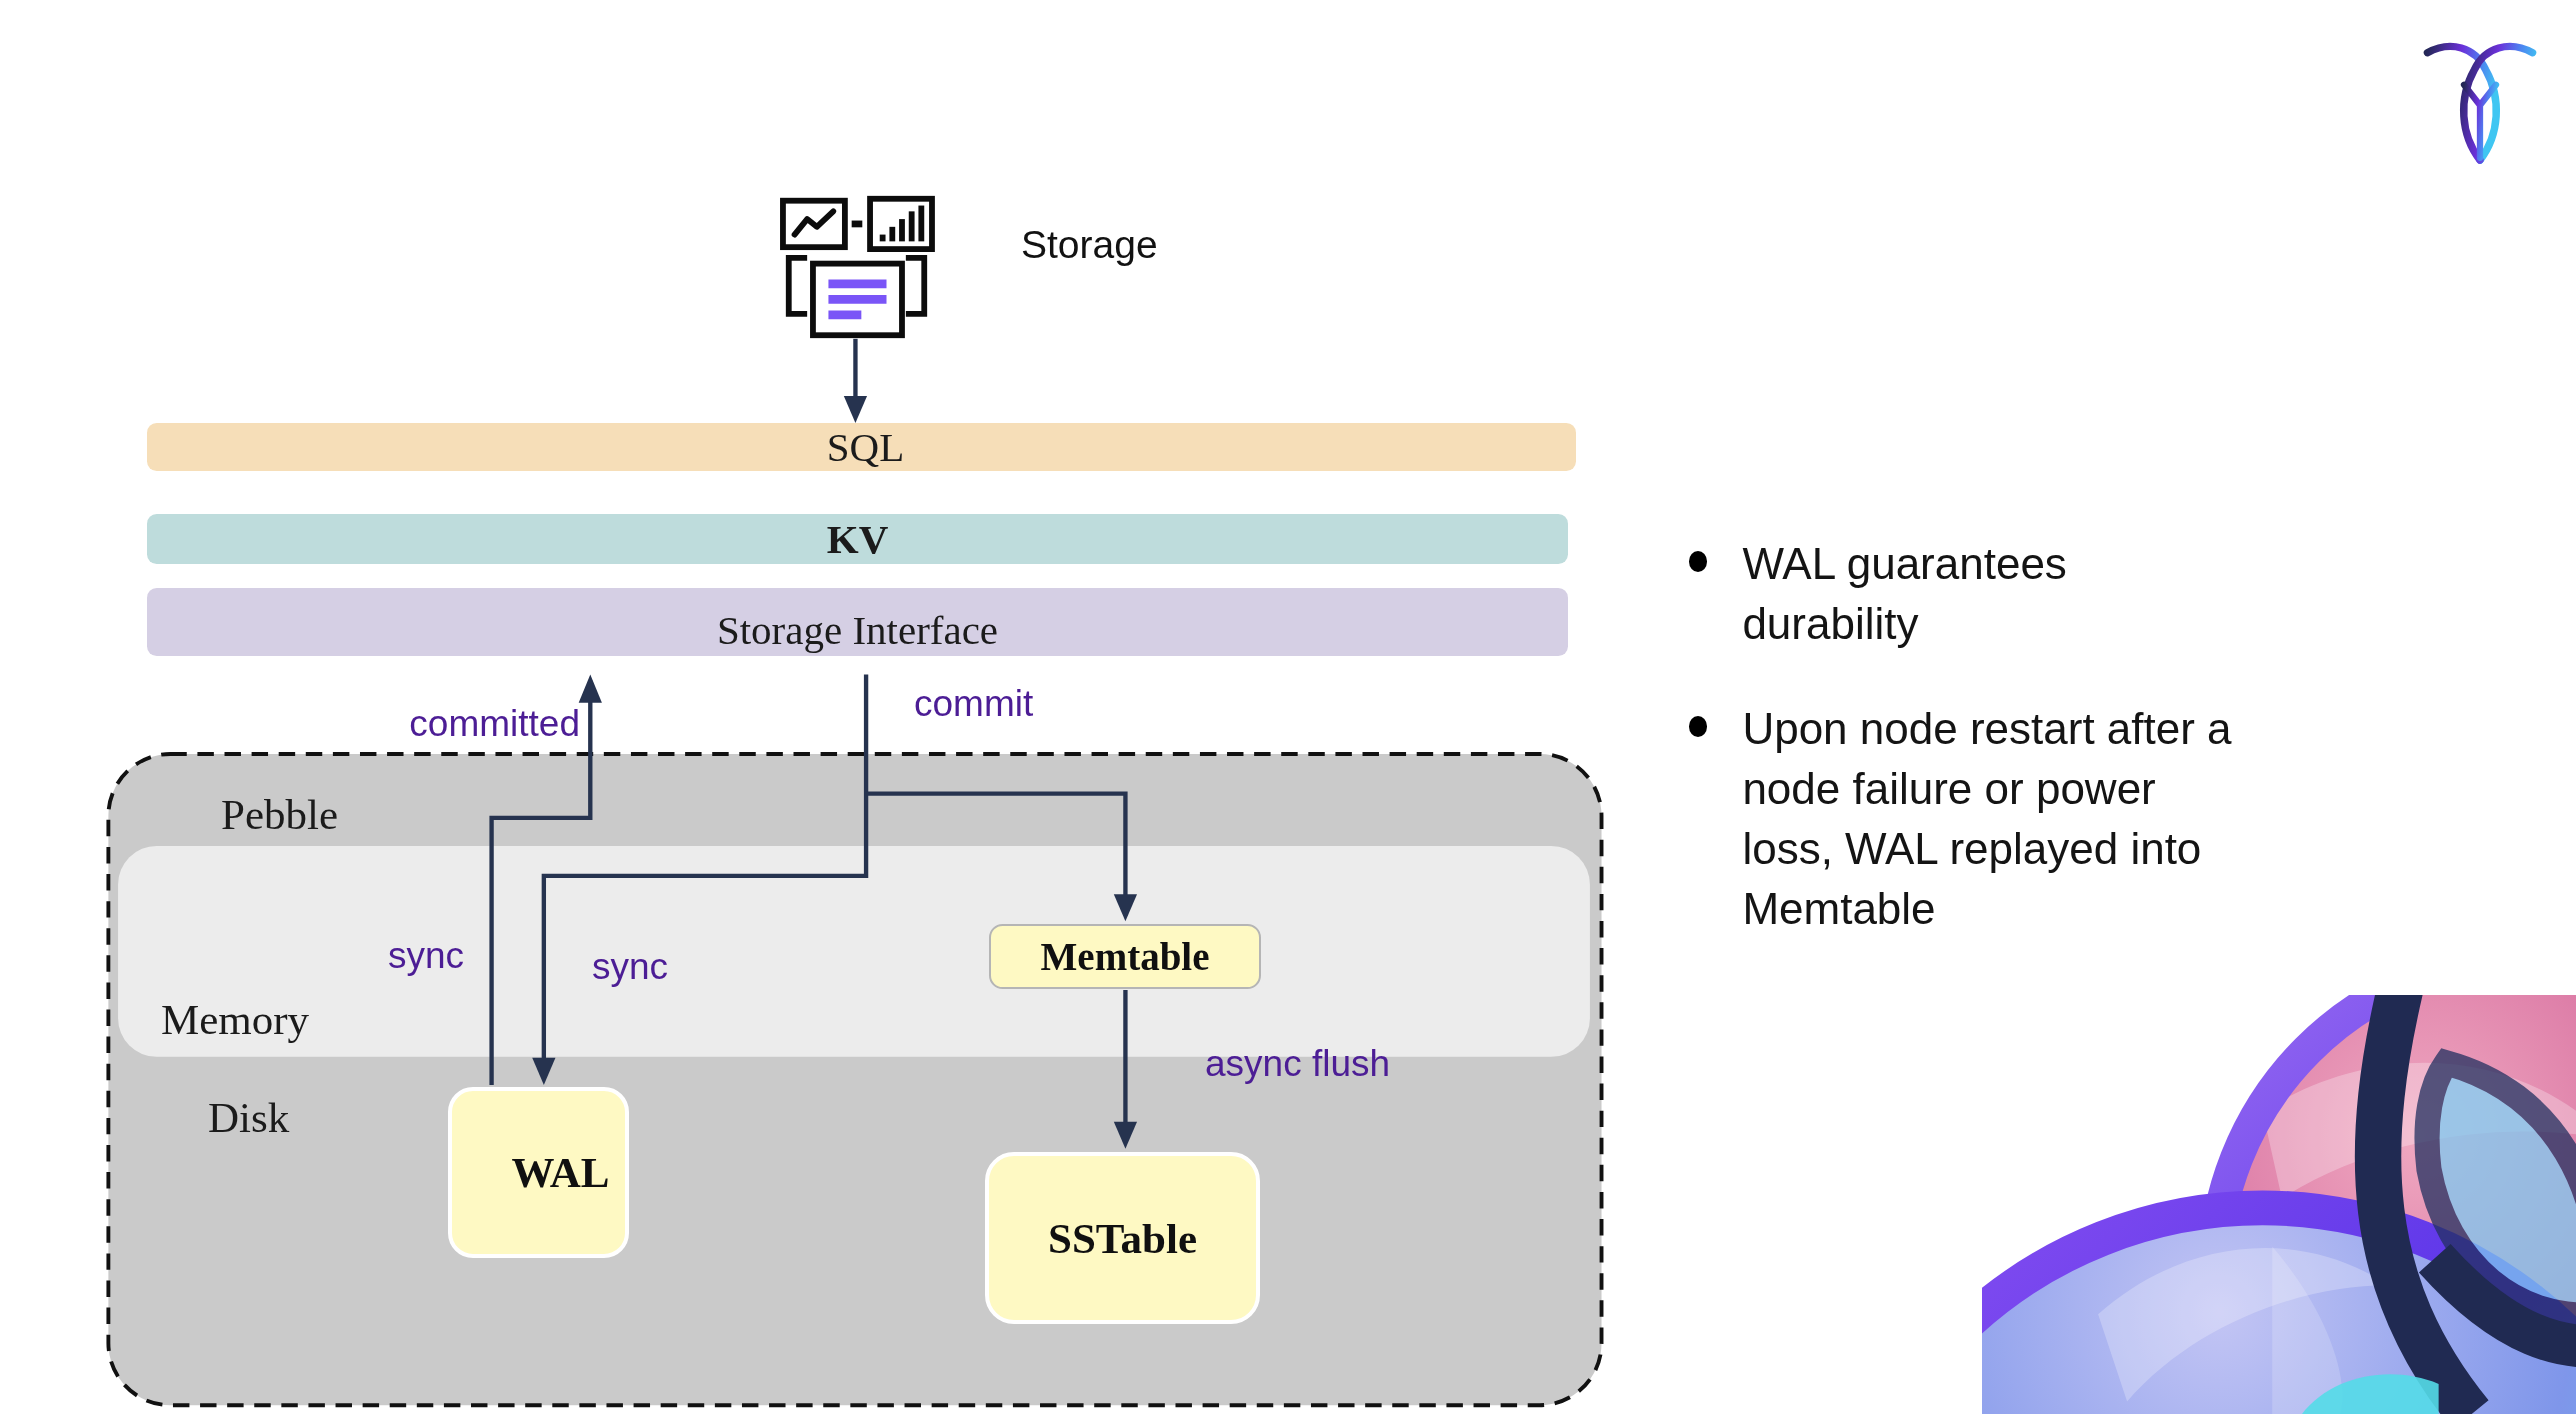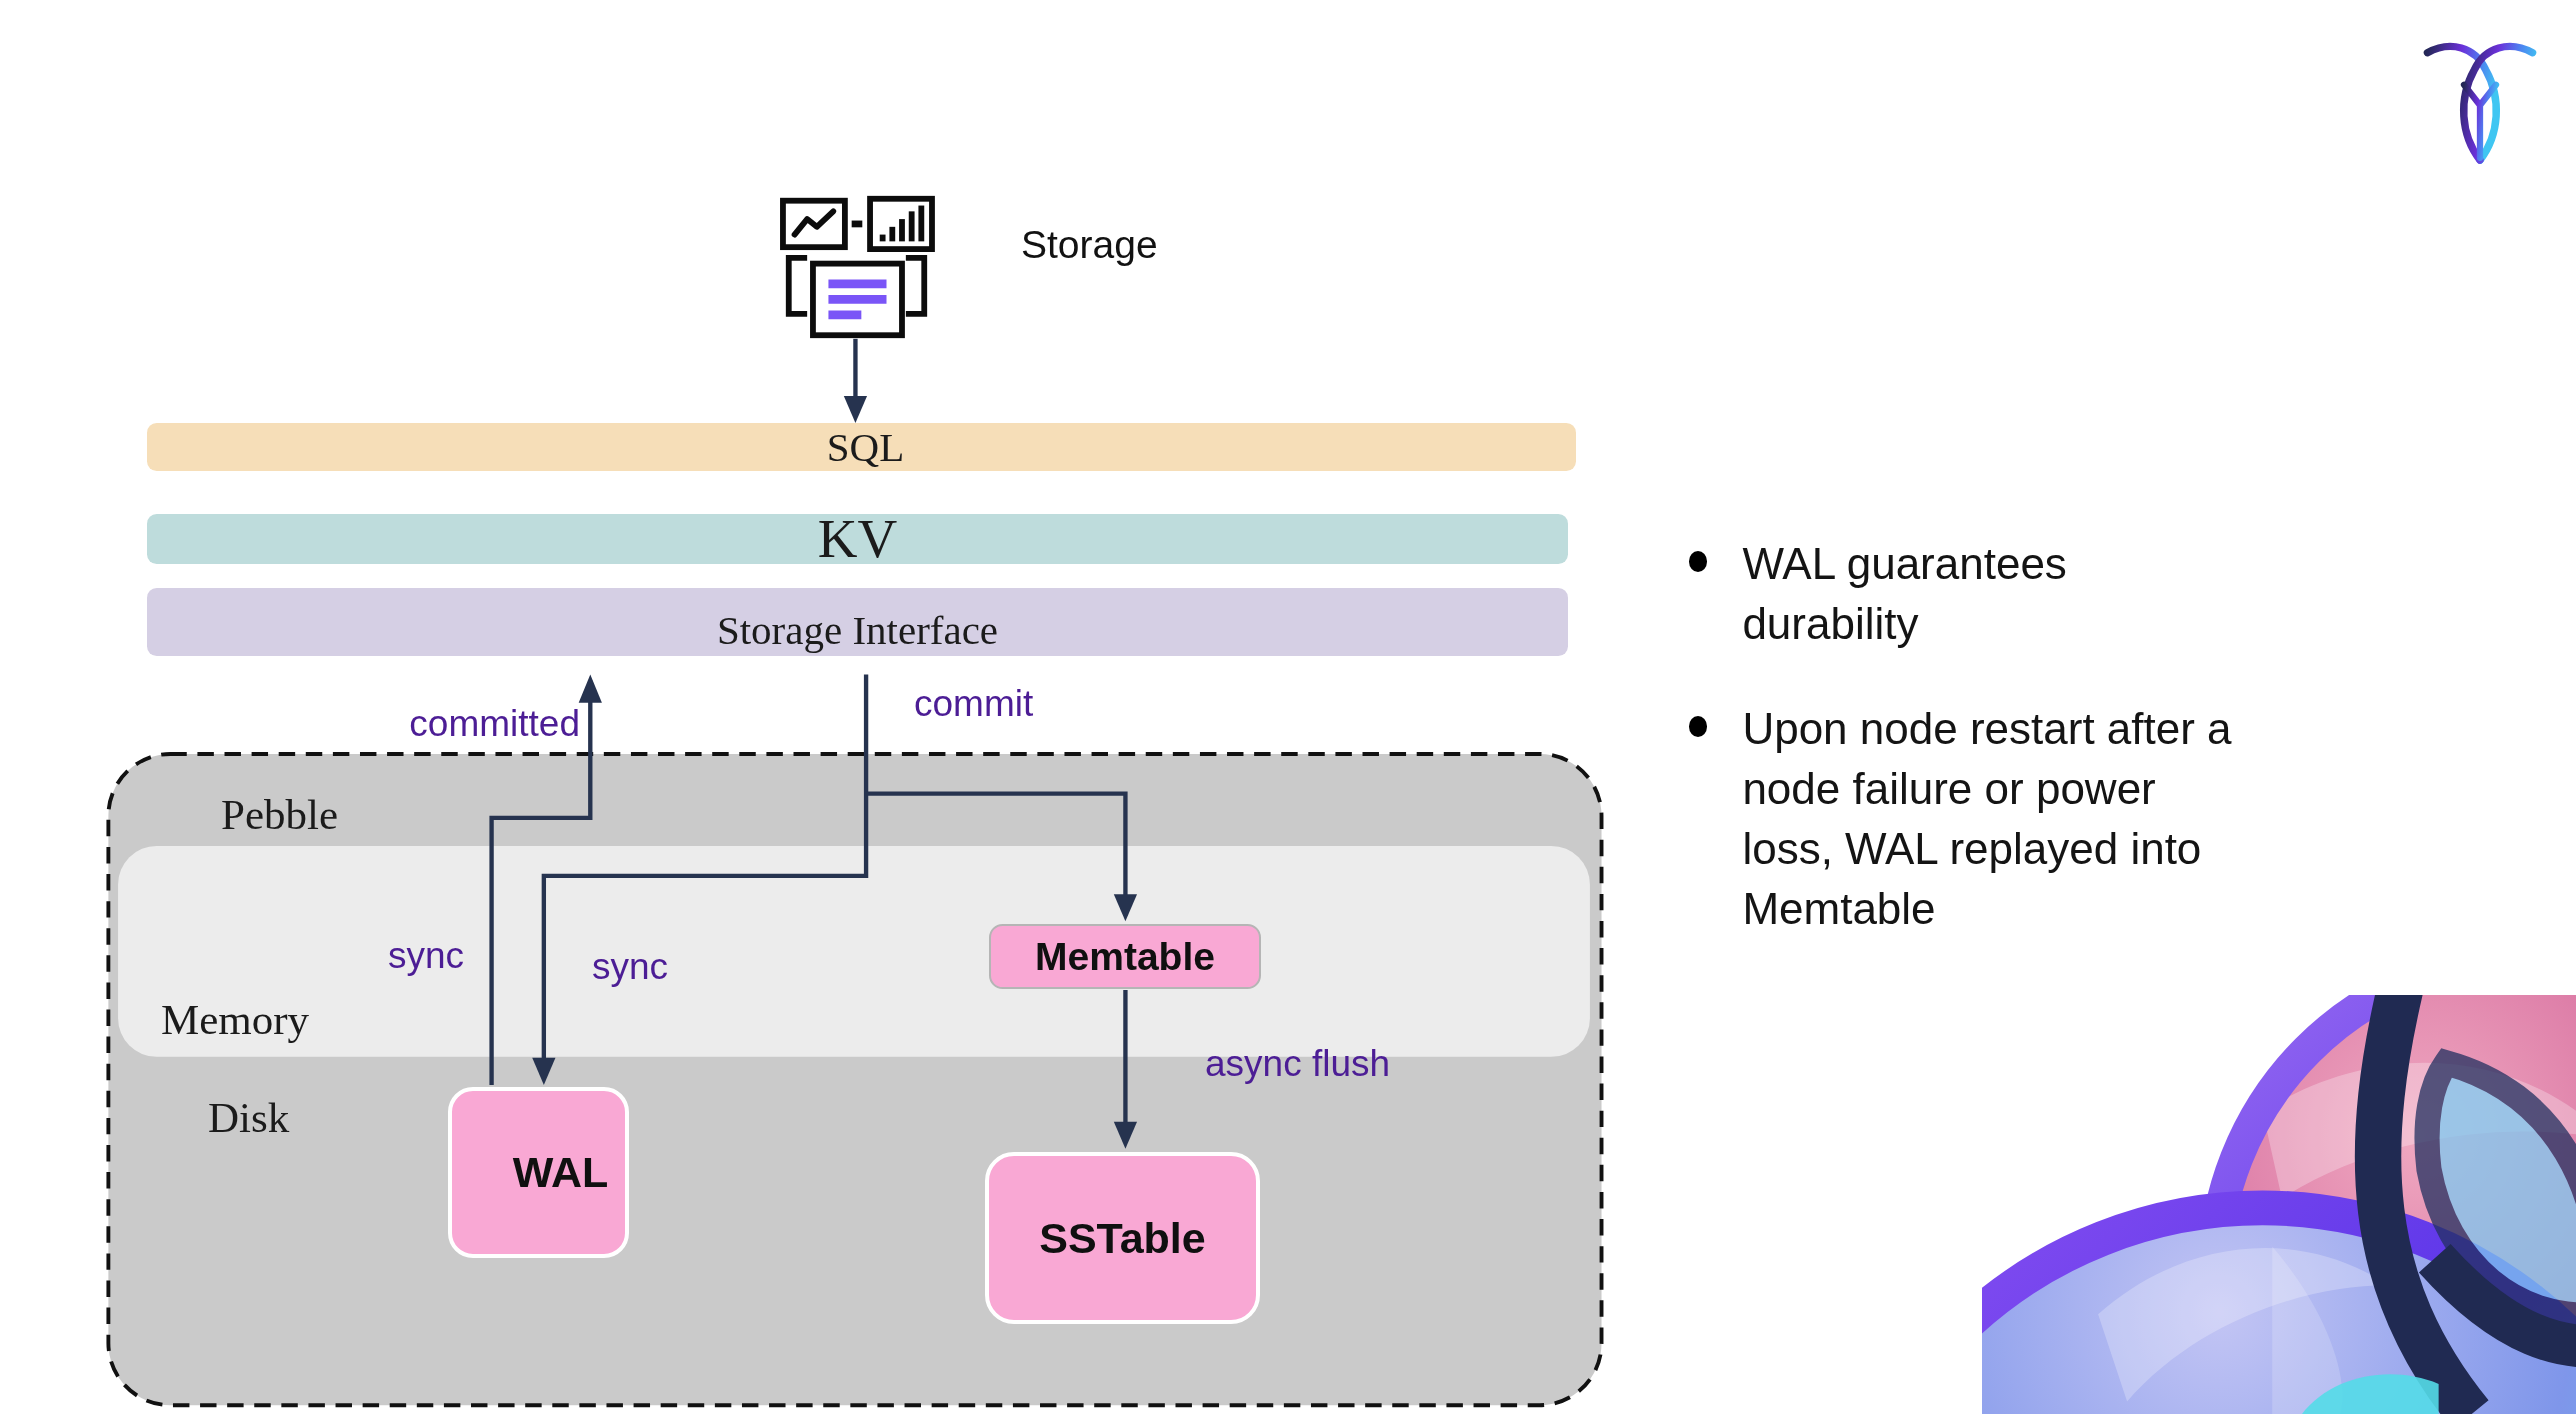--- a/index.html
+++ b/index.html
@@ -9,30 +9,30 @@
 
   .title{left:32px;top:17.4px;font-size:97px;font-weight:700;color:#050505;
          letter-spacing:-2.9px;font-family:"Liberation Sans",sans-serif;}
 
   .client-label{left:1021px;top:223px;font-size:39px;color:#121212;}
 
   
   .bar{left:147px;width:1421px;border-radius:9.7px;text-align:center;
        font-family:"Liberation Serif",serif;color:#1b1b1b;z-index:2;}
   .bar-sql{top:423px;height:48px;line-height:48px;font-size:41px;background:#f6deb8;padding-left:8px;}
-  .bar-kv{top:514px;height:50px;line-height:50px;font-size:55px;background:#bedcdc;}
+  .bar-kv{top:514px;height:50px;line-height:50px;font-size:41px;background:#bedcdc;font-weight:bold;}
   .bar-storage{top:588px;height:68px;line-height:85px;font-size:41px;background:#d5cfe4;}
 
   
   .serif-label{font-family:"Liberation Serif",serif;color:#1b1b1b;font-size:43px;z-index:5;}
   .edge-label{font-size:37px;color:#4c1d95;z-index:5;font-family:"Liberation Sans",sans-serif;}
 
   .node{z-index:4;display:flex;align-items:center;justify-content:center;
-        font-family:Liberation Sans, sans-serif;font-weight:700;color:#101010;
-        background:#f9a8d4;box-sizing:border-box;}
+        font-family:Liberation Serif, serif;font-weight:700;color:#101010;
+        background:#fef9c3;box-sizing:border-box;}
   .node-wal{left:448px;top:1087px;width:181px;height:171px;border:4.8px solid #ffffff;
             border-radius:25px;font-size:43px;padding-left:44px;}
   .node-memtable{left:989px;top:924px;width:272px;height:65px;border:2.9px solid #b5b5b5;
             border-radius:13.5px;font-size:39px;}
   .node-sstable{left:985px;top:1152px;width:275px;height:172px;border:4.8px solid #ffffff;
             border-radius:29px;font-size:43px;}
 
   
   .bullets{left:1689px;top:534px;width:556px;z-index:5;}
   .bullet{display:flex;align-items:flex-start;}

